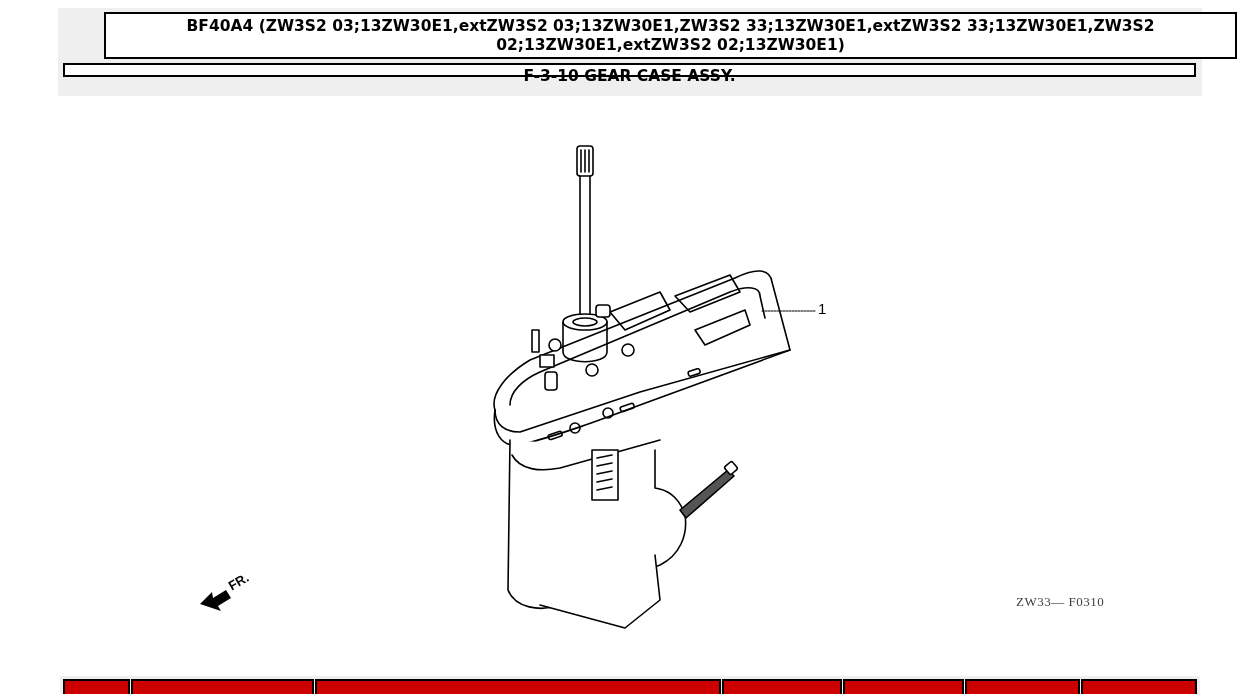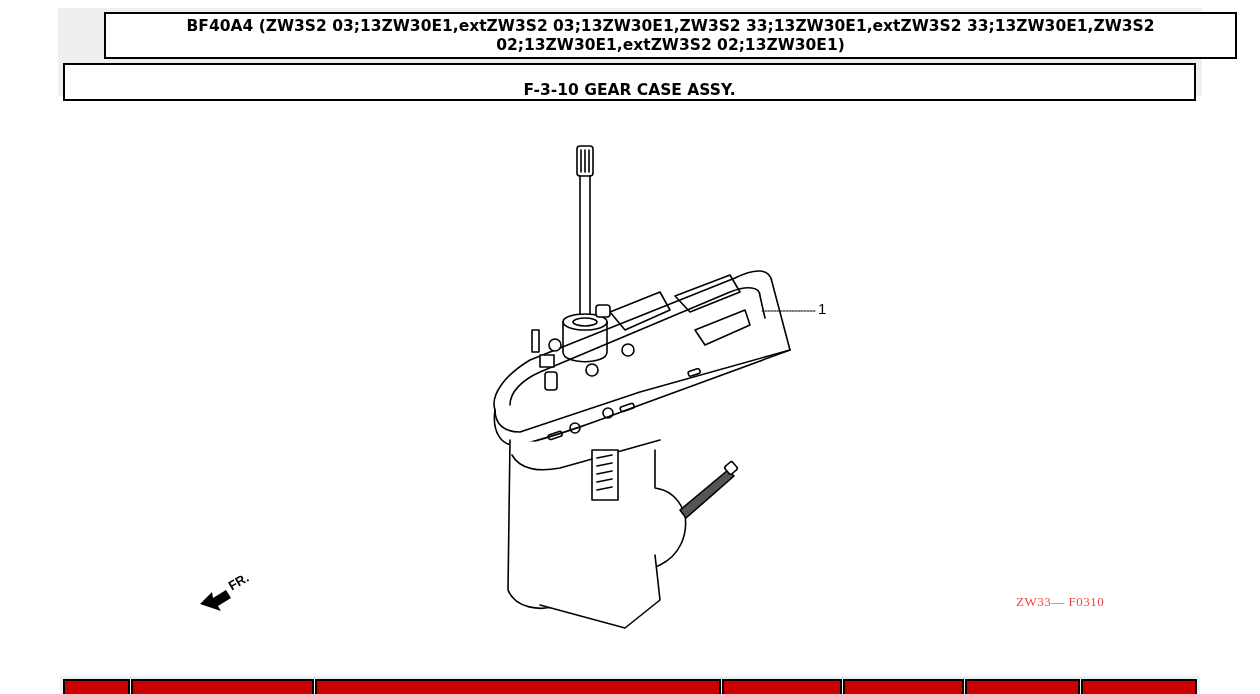--- a/index.html
+++ b/index.html
@@ -6,26 +6,26 @@
   body { width: 1260px; height: 694px; overflow: hidden; position: relative; font-family: "DejaVu Sans", sans-serif; }
 
   .frame { position: absolute; background: #efefef; }
   .title-box {
     position: absolute; left: 63px; width: 1133px; box-sizing: border-box;
     border: 2px solid #000; background: #fff;
     font-weight: bold; font-size: 15.5px; color: #000; text-align: center;
     line-height: 19px;
   }
   #model-title { top: 12px; height: 47px; padding-top: 3px; margin-left: 41px; }
-  #section-title { top: 63px; height: 38px; padding-top: 16px; }
+  #section-title { top: 63px; height: 14px; padding-top: 2px; }
 
   .diagram { position: absolute; left: 0; top: 100px; width: 1260px; height: 560px; }
   .diagram svg { position: absolute; left: 0; top: 0; }
   .callout { position: absolute; font-family: "Liberation Sans", sans-serif; font-size: 15px; color: #000; }
-  .figcode { position: absolute; font-family: "Liberation Serif", serif; font-size: 13px; color: #ef4444; letter-spacing: 0.5px; }
+  .figcode { position: absolute; font-family: "Liberation Serif", serif; font-size: 13px; color: #404040; letter-spacing: 0.5px; }
 
   .parts-header { position: absolute; top: 676px; left: 60px; width: 1140px; height: 18px; background: #efefef; }
   .ph-cell { position: absolute; top: 679px; height: 16px; box-sizing: border-box; background: #cc0000; border: 2px solid #000; border-bottom: none; color: #fff; font-size: 11px; font-weight: bold; }
 </style>
 </head>
 <body>
 
 <div class="frame" style="left:58px; top:8px; width:1144px; height:88px;"></div>
 
 <div id="model-title" class="title-box">BF40A4 (ZW3S2 03;13ZW30E1,extZW3S2 03;13ZW30E1,ZW3S2 33;13ZW30E1,extZW3S2 33;13ZW30E1,ZW3S2 02;13ZW30E1,extZW3S2 02;13ZW30E1)</div>

